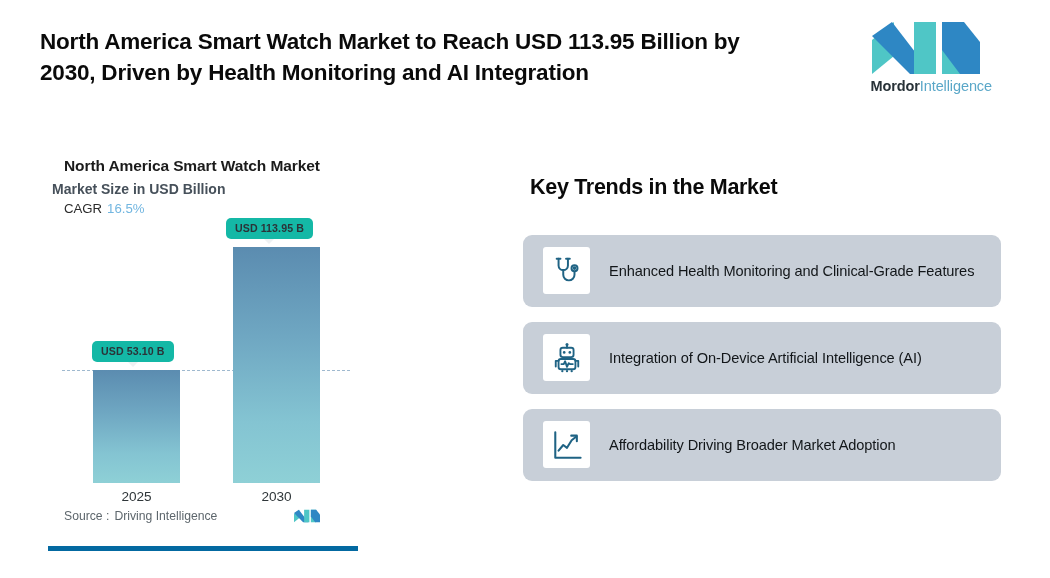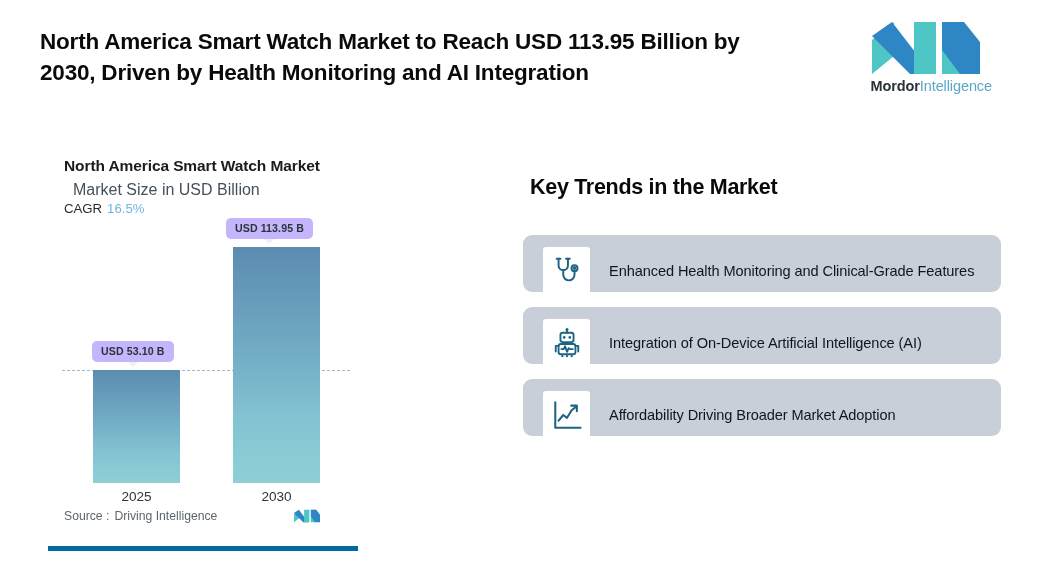--- a/index.html
+++ b/index.html
@@ -76,25 +76,26 @@
     left: 16px;
     top: 17px;
     font-size: 15.5px;
     font-weight: bold;
     color: #1b1b1b;
     letter-spacing: -0.1px;
     white-space: nowrap;
   }
   #chart-subtitle {
     position: absolute;
-    left: 25px;
+    left: 4px;
     top: 41px;
-    font-size: 16px;
+    font-size: 14px;
     color: #46505a;
     white-space: nowrap;
+    font-weight: bold;
   }
   #chart-cagr {
     position: absolute;
     left: 16px;
     top: 61px;
     font-size: 13.2px;
     color: #2b2b2b;
     white-space: nowrap;
   }
   #chart-cagr-value {
@@ -122,21 +123,21 @@
     position: absolute;
     bottom: 3px;
     width: 87px;
     background: linear-gradient(180deg, #5b8cb0 0%, #6fa7c2 38%, #84c4d2 74%, #8ed0d6 100%);
   }
   #bar-2025 { left: 45px;  height: 113px; }
   #bar-2030 { left: 185px; height: 236px; }
 
   .bar-badge {
     position: absolute;
-    background: #c4b5fd;
+    background: #14b8a6;
     border-radius: 5px;
     padding: 4px 9px 5px 9px;
     font-size: 10.6px;
     font-weight: bold;
     color: #2b3338;
     letter-spacing: 0.1px;
     white-space: nowrap;
   }
   .bar-badge::after {
     content: "";
@@ -200,21 +201,21 @@
   }
   #trend-list {
     position: absolute;
     left: 0;
     top: 67px;
     width: 478px;
   }
   .trend-card {
     position: relative;
     width: 478px;
-    height: 57px;
+    height: 72px;
     margin-bottom: 15px;
     background: #c8cfd8;
     border-radius: 9px;
     box-sizing: border-box;
   }
   .trend-icon-tile {
     position: absolute;
     left: 20px;
     top: 12px;
     width: 47px;

